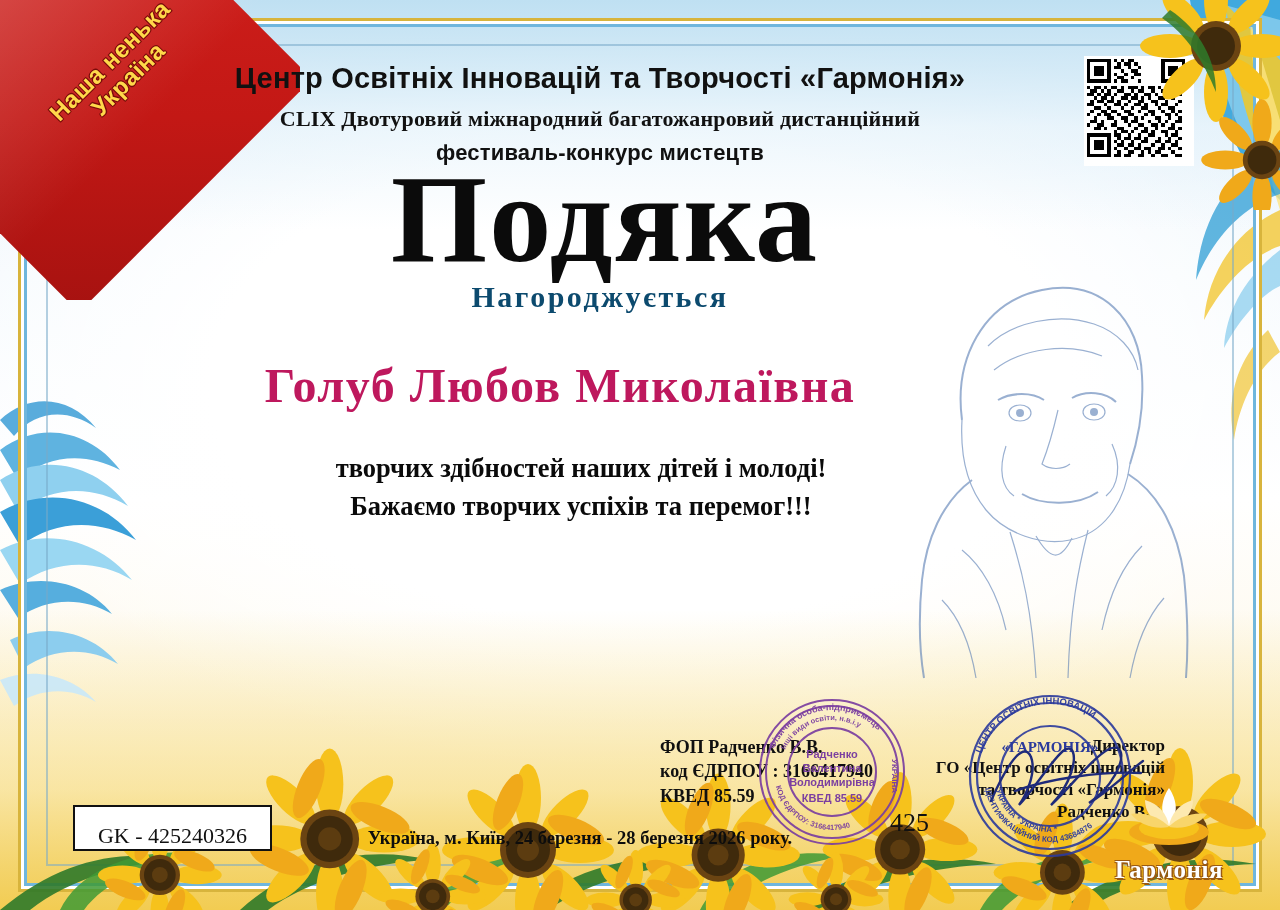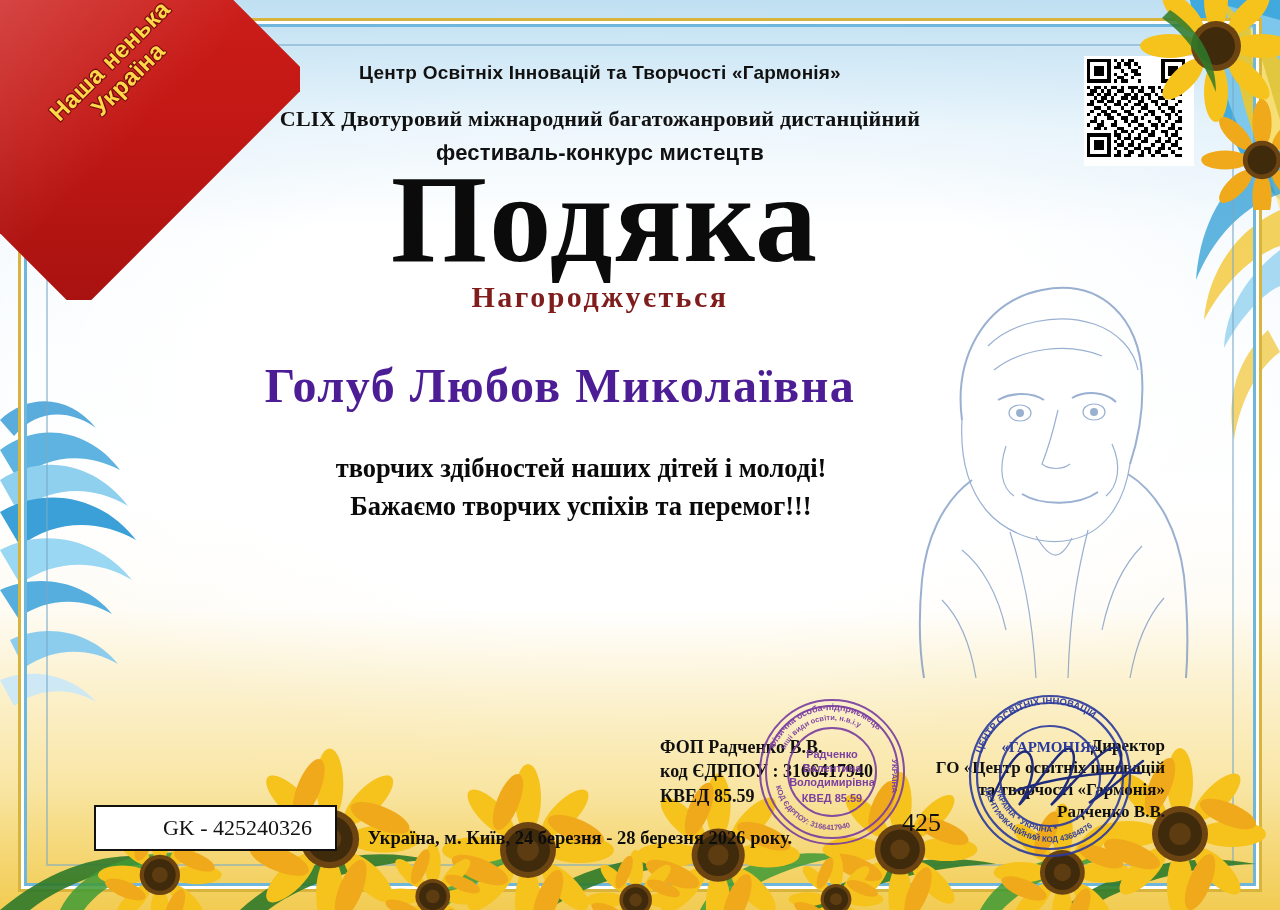--- a/index.html
+++ b/index.html
@@ -140,21 +140,21 @@
   
   .content {
     position: absolute;
     left: 0; right: 0; top: 0;
     text-align: center;
   }
   .org-line {
     font-family: "Liberation Sans", sans-serif;
     font-weight: bold;
     color: #111111;
-    font-size: 19px;
+    font-size: 29px;
     letter-spacing: 0.2px;
   }
   .org-1 { position: absolute; top: 62px; left: 180px; right: 260px; }
   .org-2 { position: absolute; top: 106px; left: 160px; right: 240px; font-size: 22px; font-family: Liberation Serif, serif; }
   .org-3 { position: absolute; top: 140px; left: 160px; right: 240px; font-size: 22px; }
 
   .main-title {
     position: absolute;
     top: 158px;
     left: 180px; right: 250px;
@@ -166,31 +166,31 @@
     letter-spacing: 2px;
   }
   .subtitle {
     position: absolute;
     top: 280px;
     left: 180px; right: 260px;
     font-family: "Liberation Serif", serif;
     font-weight: bold;
     font-size: 30px;
     letter-spacing: 2.5px;
-    color: #7f1d1d;
+    color: #0c4a6e;
   }
   .recipient {
     position: absolute;
     top: 358px;
     left: 120px; right: 280px;
     font-family: "Liberation Serif", serif;
     font-weight: bold;
     font-size: 48px;
     letter-spacing: 1.5px;
-    color: #4c1d95;
+    color: #be185d;
   }
   .body-text {
     position: absolute;
     top: 450px;
     left: 92px; right: 210px;
     font-family: "Liberation Serif", serif;
     font-weight: bold;
     font-size: 26.5px;
     line-height: 1.42;
     color: #0a0a0a;
@@ -225,39 +225,37 @@
     left: 300px; top: 828px;
     width: 560px;
     text-align: center;
     font-family: "Liberation Serif", serif;
     font-weight: bold;
     font-size: 18.5px;
     color: #0d0d0d;
   }
   .serial-box {
     position: absolute;
-    left: 94px; top: 805px;
+    left: 73px; top: 805px;
     width: 195px; height: 42px;
     border: 2px solid #111111;
     background: #ffffff;
     display: flex;
-    align-items: center;
+    align-items: flex-end;
     justify-content: center;
     font-family: "Liberation Serif", serif;
     font-size: 22px;
     color: #111111;
-    padding-left: 44px;
   }
   .doc-number {
     position: absolute;
     left: 890px; top: 808px;
     font-family: "Liberation Serif", serif;
     font-size: 26px;
     color: #111111;
-    margin-left: 12px;
   }
 
   
   .stamp-round {
     position: absolute;
     left: 752px; top: 692px;
     width: 160px; height: 160px;
     pointer-events: none;
   }
   .stamp-blue {
@@ -770,14 +768,28 @@
   </div>
 
   <div class="place-date">Україна, м. Київ, 24 березня - 28 березня 2026 року.</div>
 
   <div class="serial-box">
     <span>GK - 425240326</span>
   </div>
 
   <div class="doc-number">425</div>
 
+  <div class="logo-harmonia">
+    <svg width="108" height="74" viewBox="0 0 108 74" xmlns="http://www.w3.org/2000/svg" style="display:block;margin:0 auto;">
+      <g>
+        <ellipse cx="54" cy="52" rx="40" ry="13" fill="#f0a91a"></ellipse>
+        <ellipse cx="54" cy="48" rx="30" ry="11" fill="#f6c21c"></ellipse>
+        <path d="M54 8 C 62 20 64 34 54 46 C 44 34 46 20 54 8 Z" fill="#ffffff"></path>
+        <path d="M30 20 C 44 24 52 34 54 46 C 40 44 30 34 30 20 Z" fill="#fde9b0"></path>
+        <path d="M78 20 C 78 34 68 44 54 46 C 56 34 64 24 78 20 Z" fill="#fde9b0"></path>
+        <path d="M16 34 C 32 32 46 38 54 47 C 38 50 24 44 16 34 Z" fill="#f8d56b"></path>
+        <path d="M92 34 C 84 44 70 50 54 47 C 62 38 76 32 92 34 Z" fill="#f8d56b"></path>
+      </g>
+    </svg>
+    <div class="word">Гармонія</div>
+  </div>
 
 </div>
 
 </body></html>

